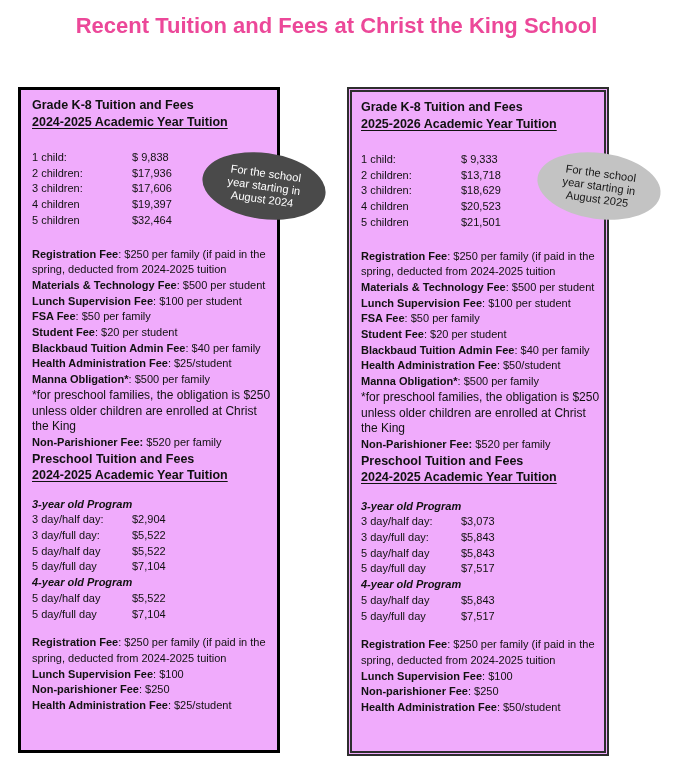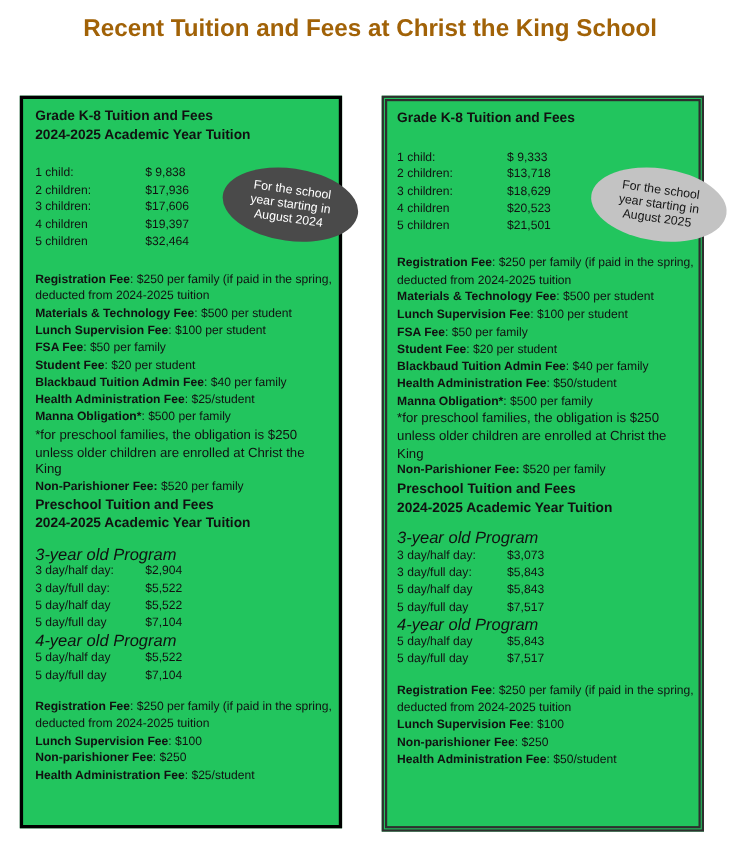--- a/index.html
+++ b/index.html
@@ -1,30 +1,30 @@
 <!DOCTYPE html>
 <html><head>
 <meta charset="utf-8">
 <style>
   html,body{margin:0;padding:0}
   body{width:673px;height:772px;position:relative;background:#fff;
        font-family:"Liberation Sans",sans-serif;color:#111;overflow:hidden}
-  .title{margin:13px 0 0 0;text-align:center;font-size:22px;font-weight:bold;color:#a16207}
-  .panel{position:absolute;top:87px;width:293px;height:666px;box-sizing:border-box;
-         background:#22c55e;font-size:11px;line-height:15.7px}
+  .title{margin:13px 0 0 0;text-align:center;font-size:22px;font-weight:bold;color:#ec4899}
+  .panel{position:absolute;top:87px;width:262px;height:666px;box-sizing:border-box;
+         background:#f0abfc;font-size:11px;line-height:15.7px}
   .panel-left{left:18px;border:3px solid #000;padding:7px 4px 0 11px}
   .panel-right{left:347px;border:5px double #2e2e2e;height:669px;padding:7px 2px 0 9px}
   .h{font-weight:bold;font-size:12.5px;line-height:16.5px}
-  .u{text-underline-offset:2px}
+  .u{text-decoration:underline;text-underline-offset:2px}
   .row{display:flex}
   .lbl{width:100px;flex:none}
   .val{white-space:pre}
   .fee b{font-weight:bold}
   .fee.small{font-size:12px}
-  .prog{font-weight:normal;font-style:italic;font-size:15px}
+  .prog{font-weight:bold;font-style:italic;font-size:11px}
   .mt20{margin-top:20px}.mt18{margin-top:18px}.mt17{}.mt13{margin-top:13px}
   .badge{position:absolute;width:120px;height:62px;border-radius:50%;
          display:flex;align-items:center;justify-content:center;text-align:center;
          font-size:11.2px;line-height:13px;transform:rotate(8deg);z-index:5;padding:2px}
   #badge-left{left:202px;top:153px}
   #badge-right{left:537px;top:153px}
 </style>
 </head>
 <body style="background: rgb(255, 255, 255);">
 
@@ -107,20 +107,21 @@
       <div class="fee"><b>Registration Fee</b>: $250 per family (if paid in the spring, deducted from 2024-2025 tuition</div>
       <div class="fee"><b>Lunch Supervision Fee</b>: $100</div>
       <div class="fee"><b>Non-parishioner Fee</b>: $250</div>
       <div class="fee"><b>Health Administration Fee</b>: $25/student</div>
     </div>
 </section>
 
 <section class="panel panel-right">
   <div>
     <div class="h">Grade K-8 Tuition and Fees</div>
+    <div class="h u">2025-2026 Academic Year Tuition</div>
   </div>
   <div class="mt20">
       <div class="row">
         <span class="lbl">1 child:</span>
         <span class="val">$ 9,333</span>
       </div>
       <div class="row">
         <span class="lbl">2 children:</span>
         <span class="val">$13,718</span>
       </div>

